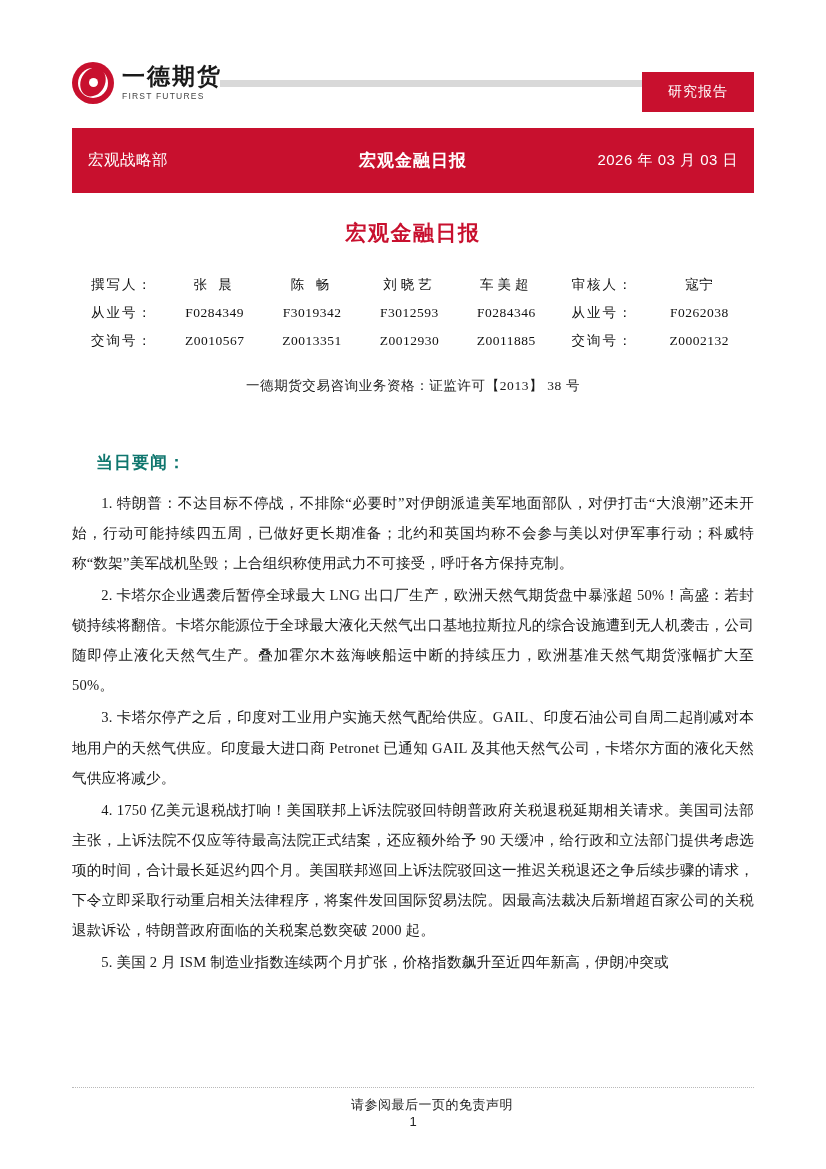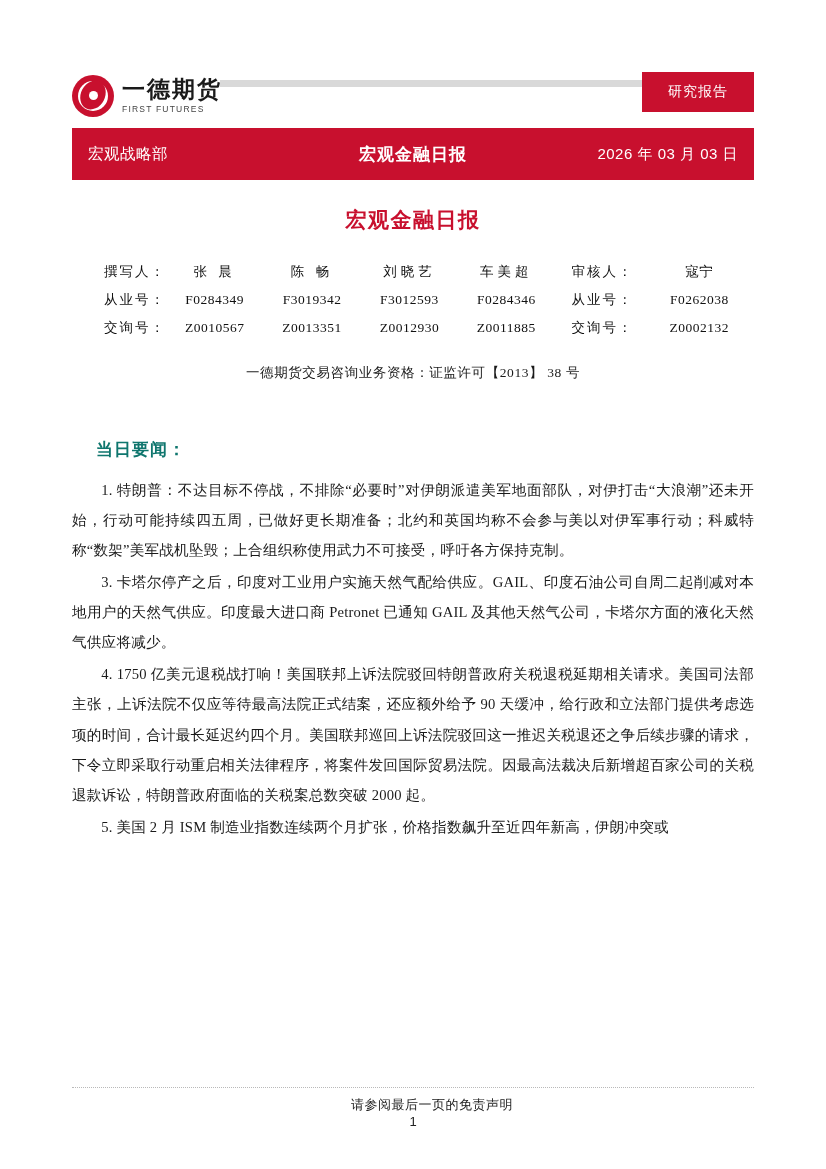--- a/index.html
+++ b/index.html
@@ -26,21 +26,20 @@
   .header {
     position: relative;
     height: 118px;
   }
   .logo-block {
     position: absolute;
     left: 72px;
     top: 62px;
     display: flex;
     align-items: center;
-    margin-top: 13px;
   }
   .logo-mark {
     width: 42px;
     height: 42px;
     position: relative;
     margin-right: 8px;
   }
   .logo-mark .ring {
     position: absolute;
     left: 0; top: 0;
@@ -111,21 +110,21 @@
     display: flex;
     align-items: center;
     justify-content: center;
     font-family: "Liberation Sans", sans-serif;
   }
 
   
   .titlebar {
     position: relative;
     margin: 10px 72px 0 72px;
-    height: 52px;
+    height: 65px;
     background: #c8102e;
     color: #ffffff;
     display: flex;
     align-items: center;
     font-family: "Liberation Sans", sans-serif;
   }
   .titlebar .dept {
     position: absolute;
     left: 16px;
     font-size: 15.5px;
@@ -166,21 +165,21 @@
     width: 100%;
     border-collapse: collapse;
   }
   .authors td {
     padding: 5px 0;
     text-align: center;
     white-space: nowrap;
     letter-spacing: 0.5px;
   }
   .authors td.lab {
-    text-align: right;
+    text-align: center;
     width: 88px;
     letter-spacing: 2px;
   }
   .authors td.lab2 {
     text-align: center;
     width: 96px;
     letter-spacing: 2px;
   }
   .authors td.name {
     letter-spacing: 4px;
@@ -307,20 +306,21 @@
     </tbody>
       </table>
   </div>
 
   <div class="qualification">一德期货交易咨询业务资格：证监许可【2013】 38 号</div>
 
   <div class="section-head">当日要闻：</div>
 
   <div class="body">
     <p class="para">1. 特朗普：不达目标不停战，不排除“必要时”对伊朗派遣美军地面部队，对伊打击“大浪潮”还未开始，行动可能持续四五周，已做好更长期准备；北约和英国均称不会参与美以对伊军事行动；科威特称“数架”美军战机坠毁；上合组织称使用武力不可接受，呼吁各方保持克制。</p>
+    <p class="para">2. 卡塔尔企业遇袭后暂停全球最大 LNG 出口厂生产，欧洲天然气期货盘中暴涨超 50%！高盛：若封锁持续将翻倍。卡塔尔能源位于全球最大液化天然气出口基地拉斯拉凡的综合设施遭到无人机袭击，公司随即停止液化天然气生产。叠加霍尔木兹海峡船运中断的持续压力，欧洲基准天然气期货涨幅扩大至 50%。</p>
     <p class="para">3. 卡塔尔停产之后，印度对工业用户实施天然气配给供应。GAIL、印度石油公司自周二起削减对本地用户的天然气供应。印度最大进口商 Petronet 已通知 GAIL 及其他天然气公司，卡塔尔方面的液化天然气供应将减少。</p>
     <p class="para">4. 1750 亿美元退税战打响！美国联邦上诉法院驳回特朗普政府关税退税延期相关请求。美国司法部主张，上诉法院不仅应等待最高法院正式结案，还应额外给予 90 天缓冲，给行政和立法部门提供考虑选项的时间，合计最长延迟约四个月。美国联邦巡回上诉法院驳回这一推迟关税退还之争后续步骤的请求，下令立即采取行动重启相关法律程序，将案件发回国际贸易法院。因最高法裁决后新增超百家公司的关税退款诉讼，特朗普政府面临的关税案总数突破 2000 起。</p>
     <p class="para">5. 美国 2 月 ISM 制造业指数连续两个月扩张，价格指数飙升至近四年新高，伊朗冲突或</p>
   </div>
 
   <div class="footer">
     <div class="footer-rule"></div>
     <div class="footer-row">
       <div class="footer-note">请参阅最后一页的免责声明</div>
       <div class="footer-page">1</div>

